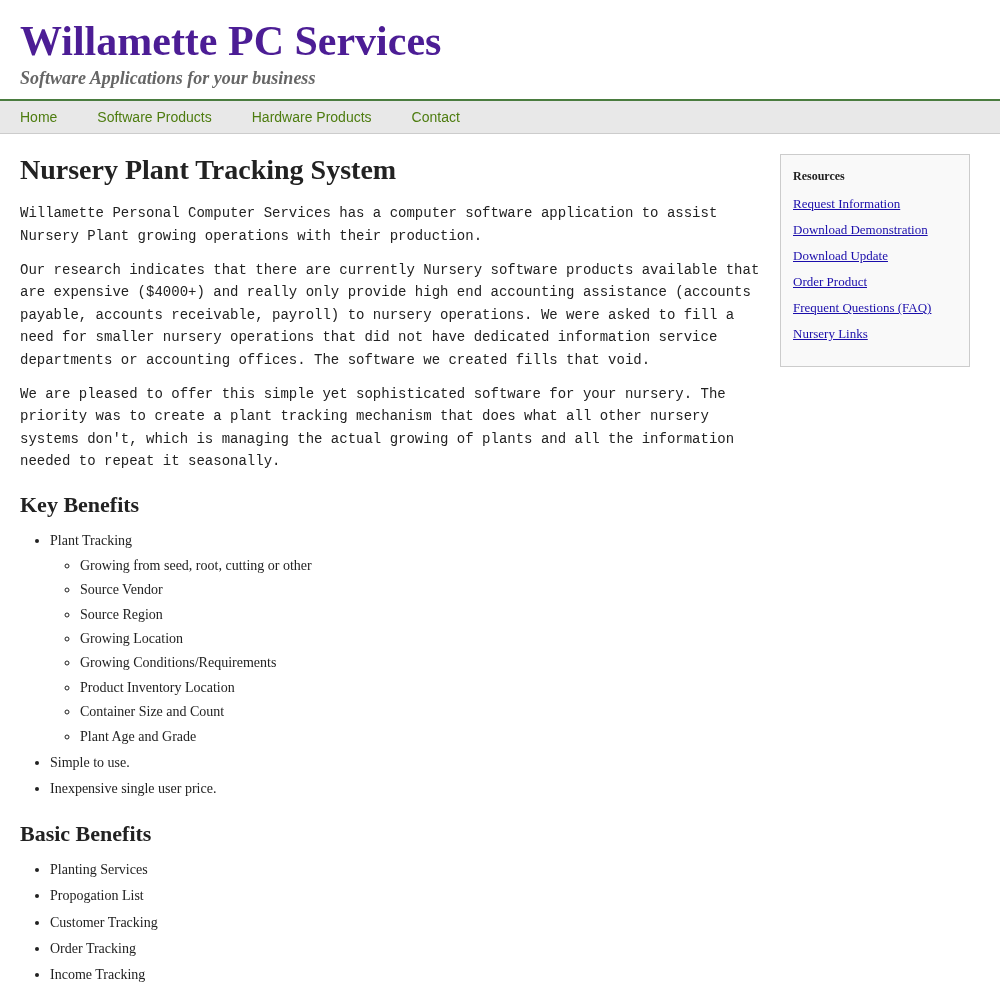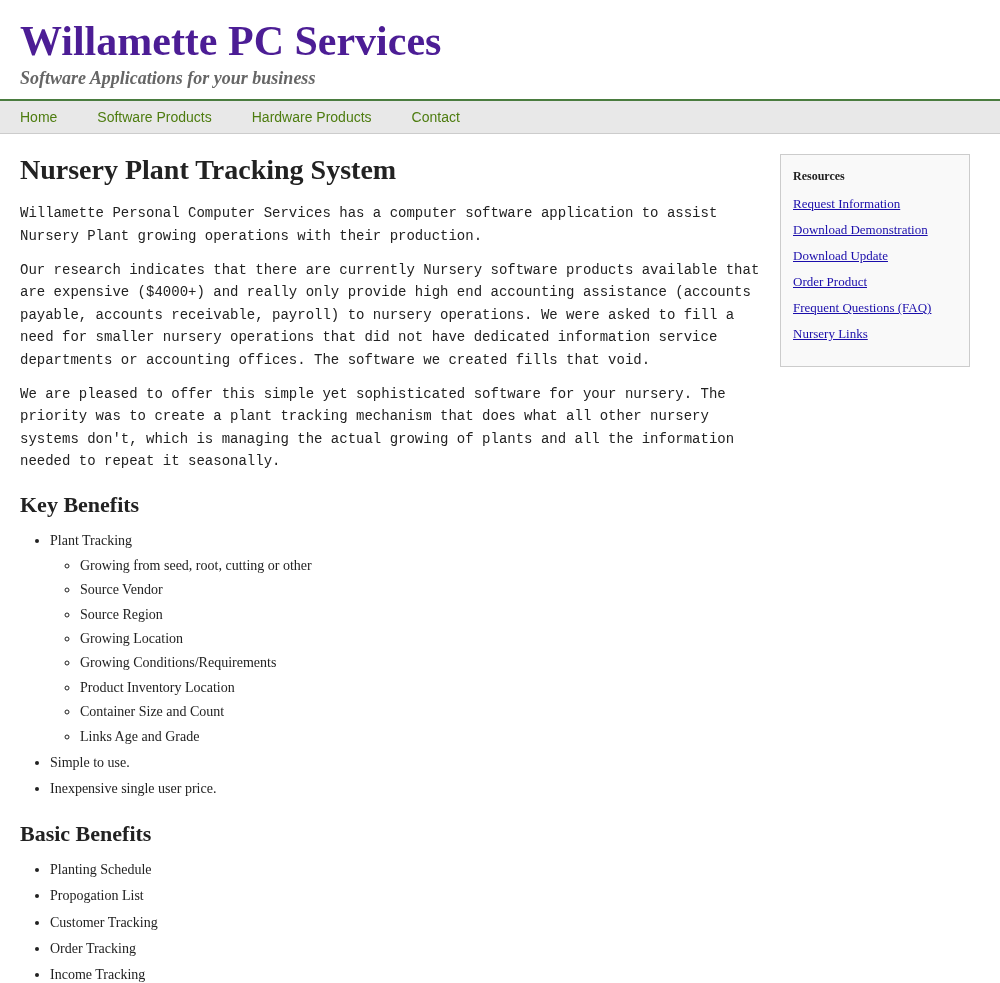--- a/index.html
+++ b/index.html
@@ -170,30 +170,30 @@
 
     <ul class="main-list" id="key-benefits-list">
     <li>Plant Tracking<ul class="sub-list">
             <li>Growing from seed, root, cutting or other</li>
             <li>Source Vendor</li>
             <li>Source Region</li>
             <li>Growing Location</li>
             <li>Growing Conditions/Requirements</li>
             <li>Product Inventory Location</li>
             <li>Container Size and Count</li>
-            <li>Links Age and Grade</li>
+            <li>Plant Age and Grade</li>
           </ul></li>
         <li>Simple to use.</li>
         <li>Inexpensive single user price.</li>
       </ul>
 
     <h2 class="section-title">Basic Benefits</h2>
 
     <ul class="main-list" id="basic-benefits-list">
-    <li>Planting Schedule</li>
+    <li>Planting Services</li>
         <li>Propogation List</li>
         <li>Customer Tracking</li>
         <li>Order Tracking</li>
         <li>Income Tracking</li>
         <li>Expense Tracking</li>
       </ul>
   </div>
 
   <div id="sidebar">
     <div id="sidebar-box">

